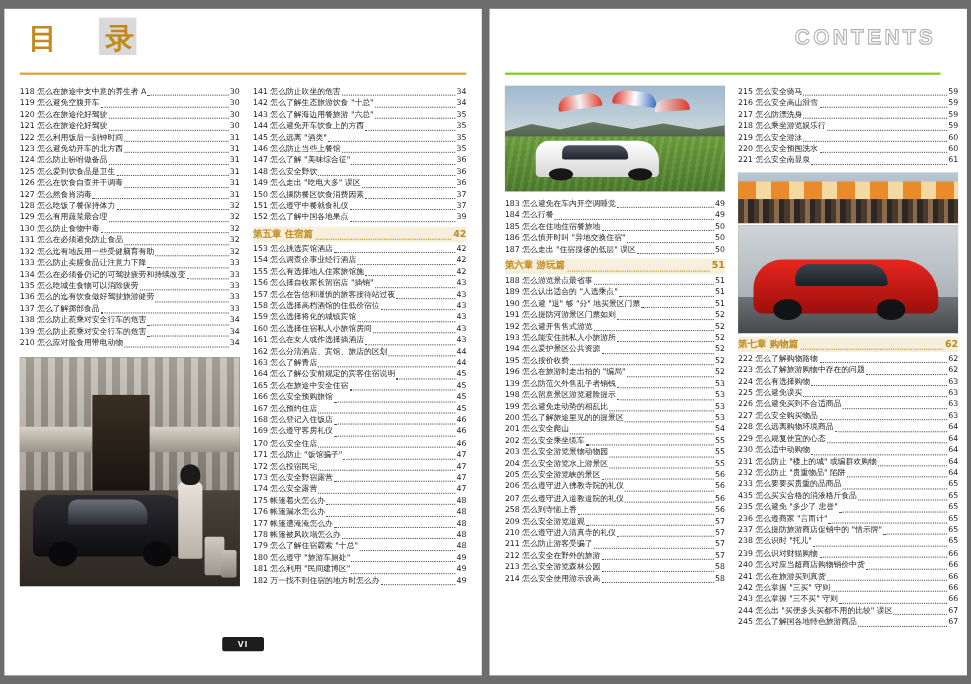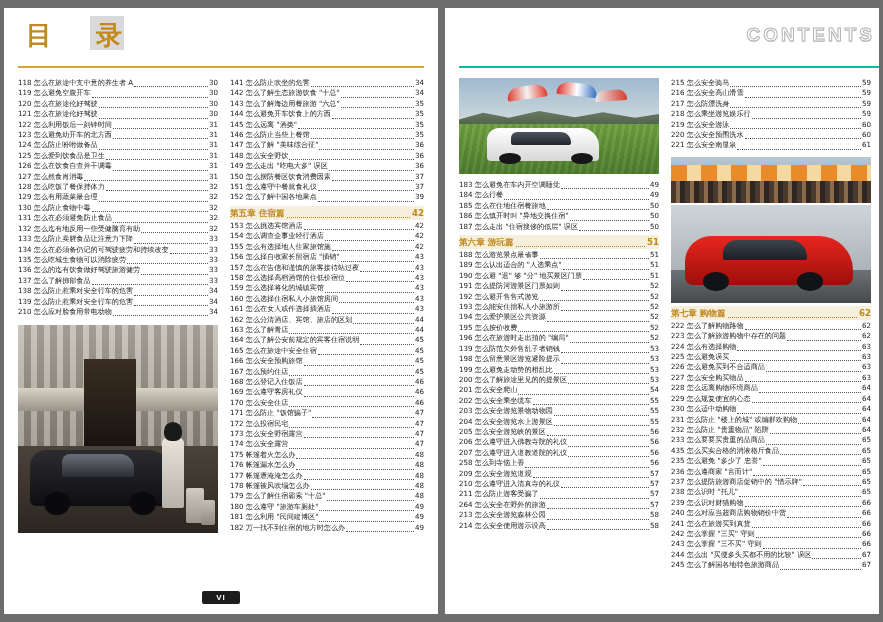--- a/index.html
+++ b/index.html
@@ -39,22 +39,22 @@
     font-size:26px;font-weight:bold;color:#c08a1e;
     letter-spacing:2px;
     font-family:"DejaVu Sans",sans-serif;
   }
   .hdr-left .lu-bg{
     position:absolute;left:72px;top:2px;width:34px;height:34px;
     background:#b9b9b9;opacity:.55;
   }
   .hdr-right{
     position:relative;height:52px;
-    border-bottom:2px solid #14b8a6;
-    margin:6px 0 0 14px;
+    border-bottom:2px solid #84cc16;
+    margin:6px 24px 0 14px;
     text-align:right;
   }
   .hdr-right .cont{
     display:inline-block;margin-top:10px;margin-right:4px;
     font-size:19px;letter-spacing:3px;color:#ffffff;
     -webkit-text-stroke:1px #b3b3b3;
     text-shadow:0 1px 0 #cfcfcf;
     font-weight:bold;
   }
 
@@ -173,21 +173,21 @@
   .r-body{position:absolute;left:7%;bottom:18%;width:84%;height:50%;
        background:linear-gradient(#e8261e,#9c0f0c);border-radius:26px 34px 8px 8px;}
   .r-win{position:absolute;left:26%;bottom:44%;width:42%;height:20%;
        background:linear-gradient(#3c444c,#1b2026);border-radius:14px 18px 3px 3px;}
   .r-w{position:absolute;bottom:12%;width:13%;height:20%;background:#111316;border-radius:50%;}
   .r-w.a{left:16%;}
   .r-w.b{left:63%;}
 
   
   .footer{
-    position:absolute;bottom:10px;left:0;width:100%;text-align:center;
+    position:absolute;bottom:21px;left:0;width:100%;text-align:center;
   }
   .pgnum{
     display:inline-block;min-width:24px;padding:2px 7px;
     background:#1d1d1d;color:#fff;font-size:8px;font-weight:bold;
     border-radius:2px;letter-spacing:1px;
   }
 </style>
 </head>
 <body>
 
@@ -736,21 +736,21 @@
               <span class="t">210 怎么遵守进入清真寺的礼仪</span>
               <span class="dots"></span>
               <span class="pg">57</span>
             </div>
             <div class="toc-line">
               <span class="t">211 怎么防止游客受骗了</span>
               <span class="dots"></span>
               <span class="pg">57</span>
             </div>
             <div class="toc-line">
-              <span class="t">264 怎么安全在野外的旅游</span>
+              <span class="t">212 怎么安全在野外的旅游</span>
               <span class="dots"></span>
               <span class="pg">57</span>
             </div>
             <div class="toc-line">
               <span class="t">213 怎么安全游览森林公园</span>
               <span class="dots"></span>
               <span class="pg">58</span>
             </div>
             <div class="toc-line">
               <span class="t">214 怎么安全使用游示设高</span>

